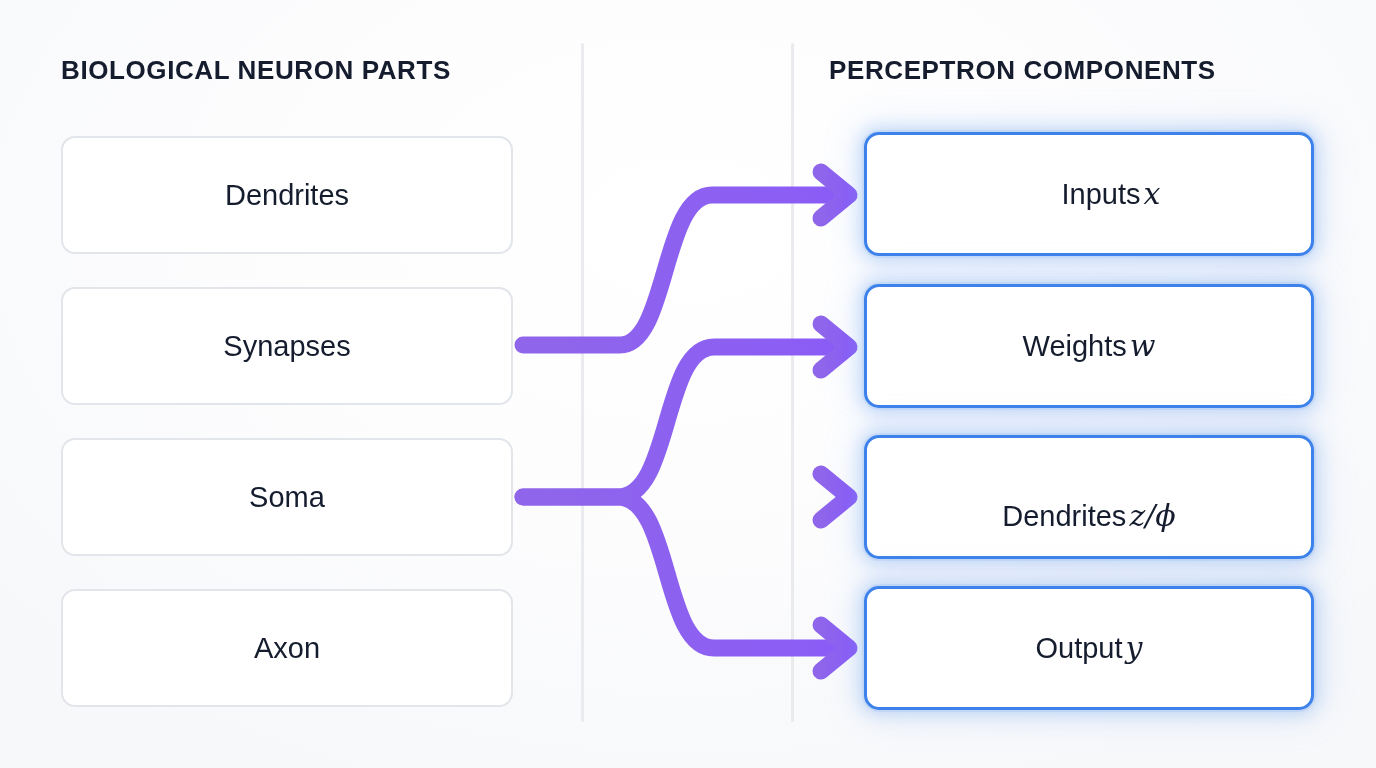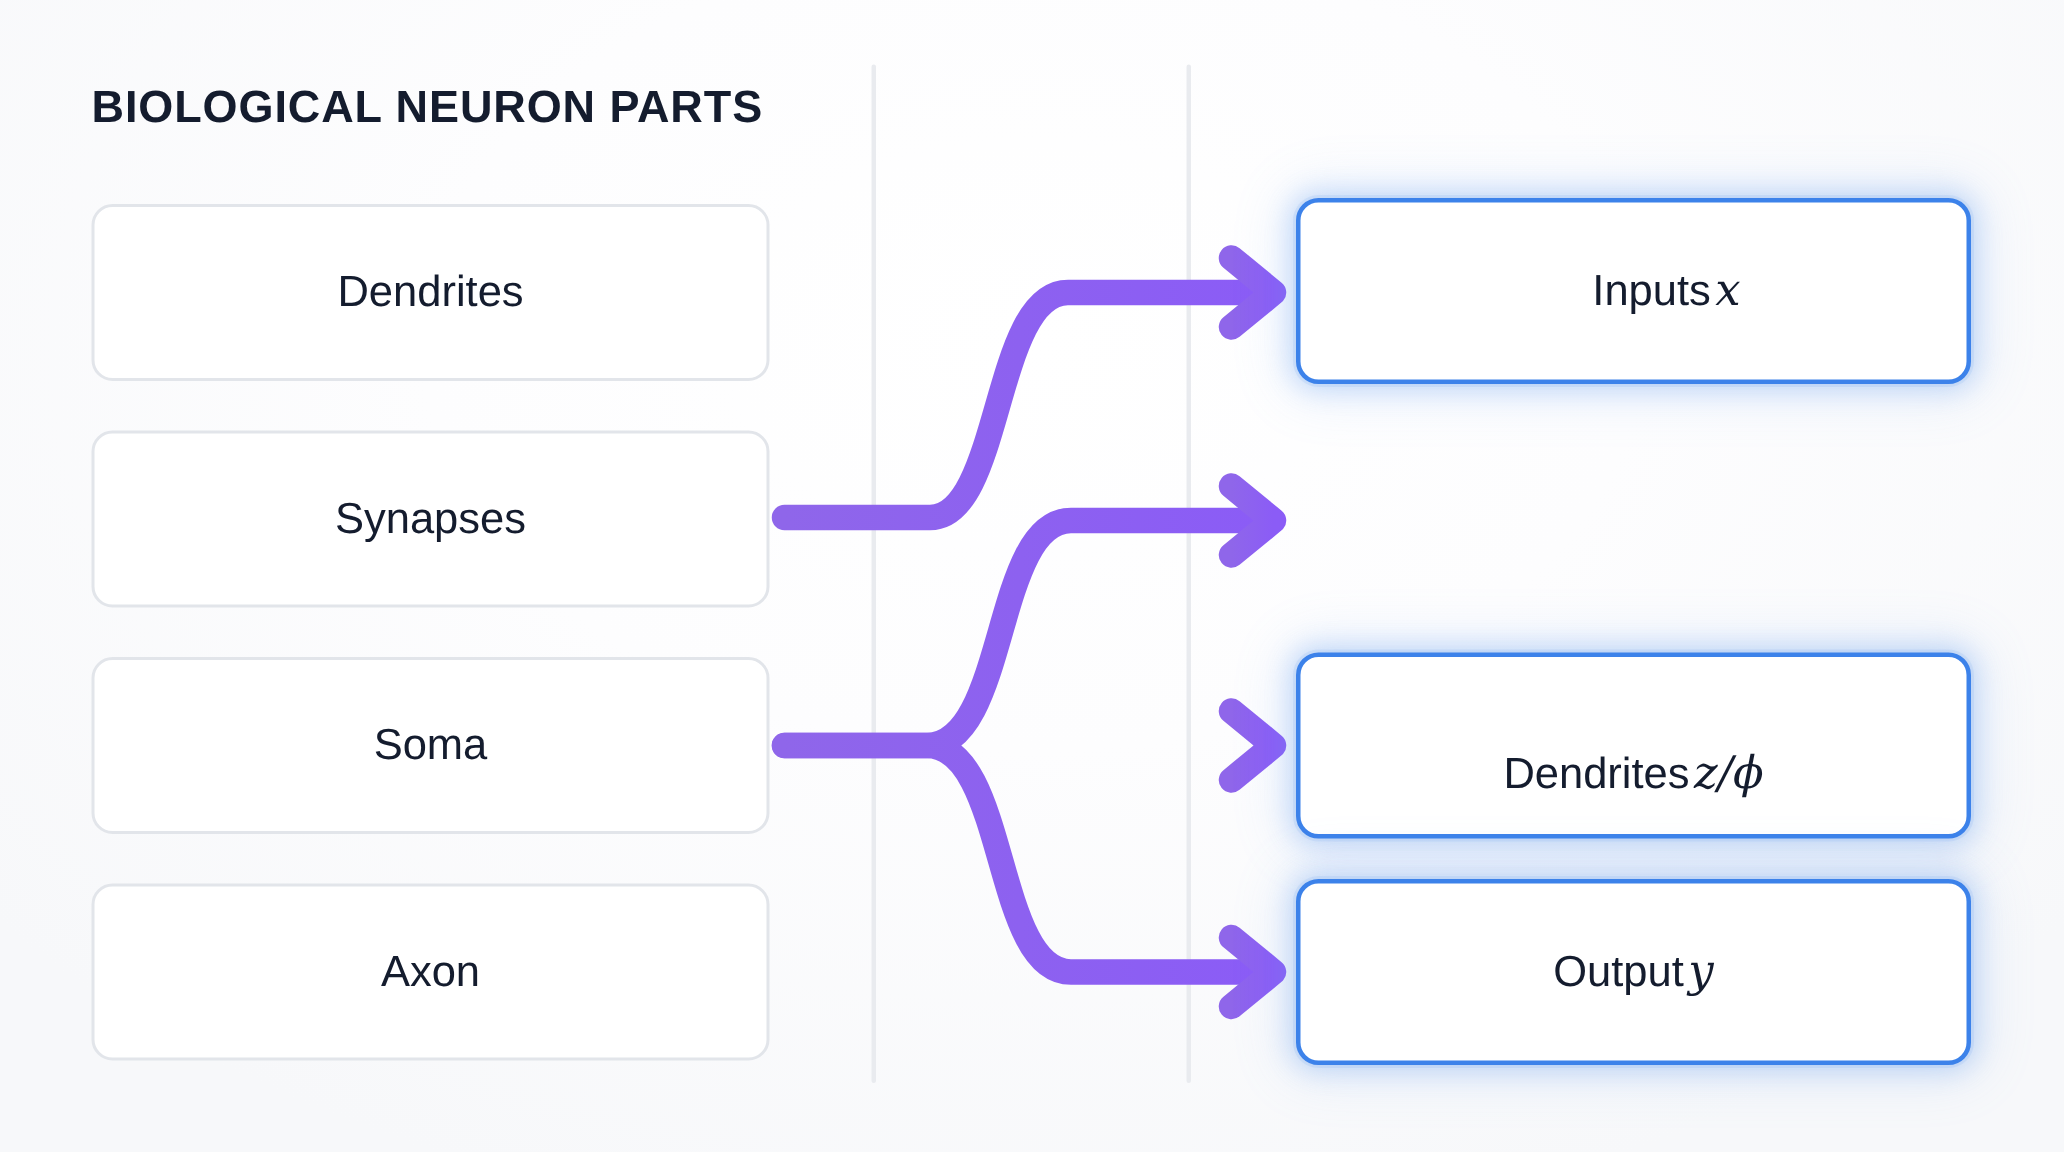--- a/index.html
+++ b/index.html
@@ -19,21 +19,21 @@
     width: 1376px;
     height: 768px;
     background:
       radial-gradient(ellipse 900px 600px at 50% 30%, #ffffff 0%, #fdfdfe 45%, #f7f8fa 100%);
     overflow: hidden;
   }
 
   
   .col-header {
     position: absolute;
-    font-size: 30px;
+    font-size: 26px;
     font-weight: bold;
     letter-spacing: 0.6px;
     color: #141c2e;
     white-space: nowrap;
   }
   #header-left  { left: 61px;  top: 55px; }
   #header-right { left: 829px; top: 55px; }
 
   
   .divider {
@@ -107,20 +107,21 @@
     height: 768px;
     pointer-events: none;
   }
 </style>
 </head>
 <body>
 
 <div id="canvas">
 
   <div class="col-header" id="header-left">BIOLOGICAL NEURON PARTS</div>
+  <div class="col-header" id="header-right">PERCEPTRON COMPONENTS</div>
 
   <div class="divider" id="divider-left"></div>
   <div class="divider" id="divider-right"></div>
 
   <svg id="arrow-layer" viewBox="0 0 1376 768" xmlns="http://www.w3.org/2000/svg">
     <defs>
       <linearGradient id="purpleGrad" x1="0" y1="0" x2="1" y2="0">
         <stop offset="0%" stop-color="#8f66ea"></stop>
         <stop offset="100%" stop-color="#8b5cf6"></stop>
       </linearGradient>
@@ -154,20 +155,25 @@
   <div class="box left row-3">
     <span class="label">Soma</span>
   </div>
 
   <div class="box right row-1">
     <span>
       <span>Inputs</span><span class="mathvar">x</span>
     </span>
   </div>
 
+  <div class="box right row-2">
+    <span>
+      <span>Weights</span><span class="mathvar">w</span>
+    </span>
+  </div>
 
   <div class="box right row-3">
     <span>
       <br>
       <span>Dendrites</span><span class="mathvar">z/ϕ</span>
     </span>
   </div>
 
   <div class="box right row-4">
     <span>

